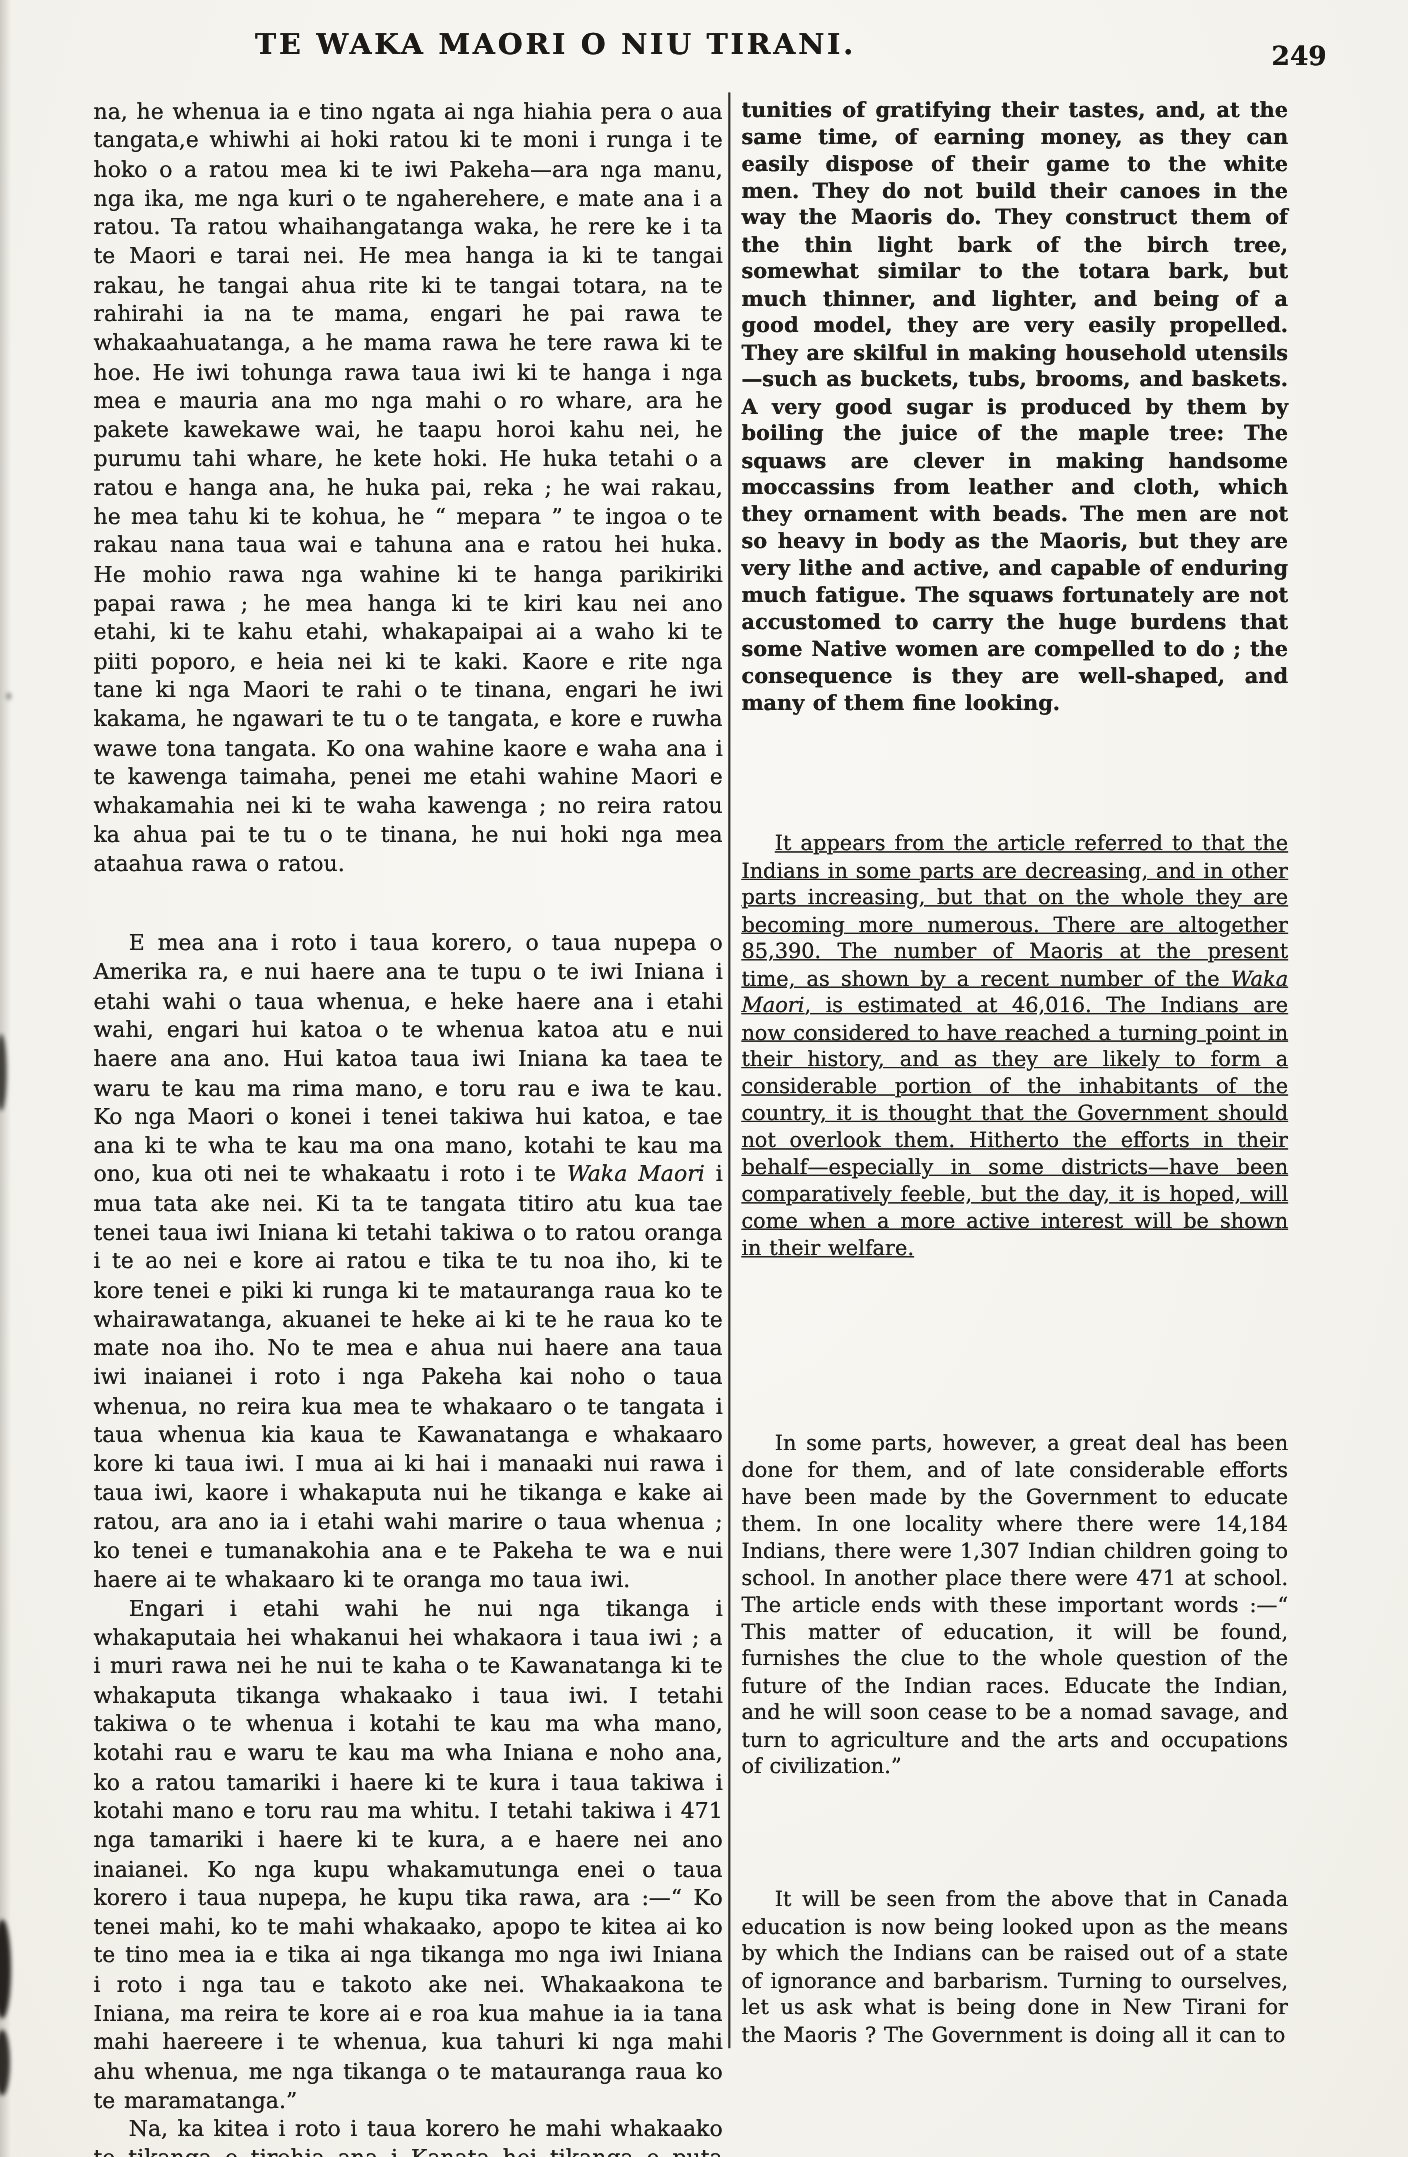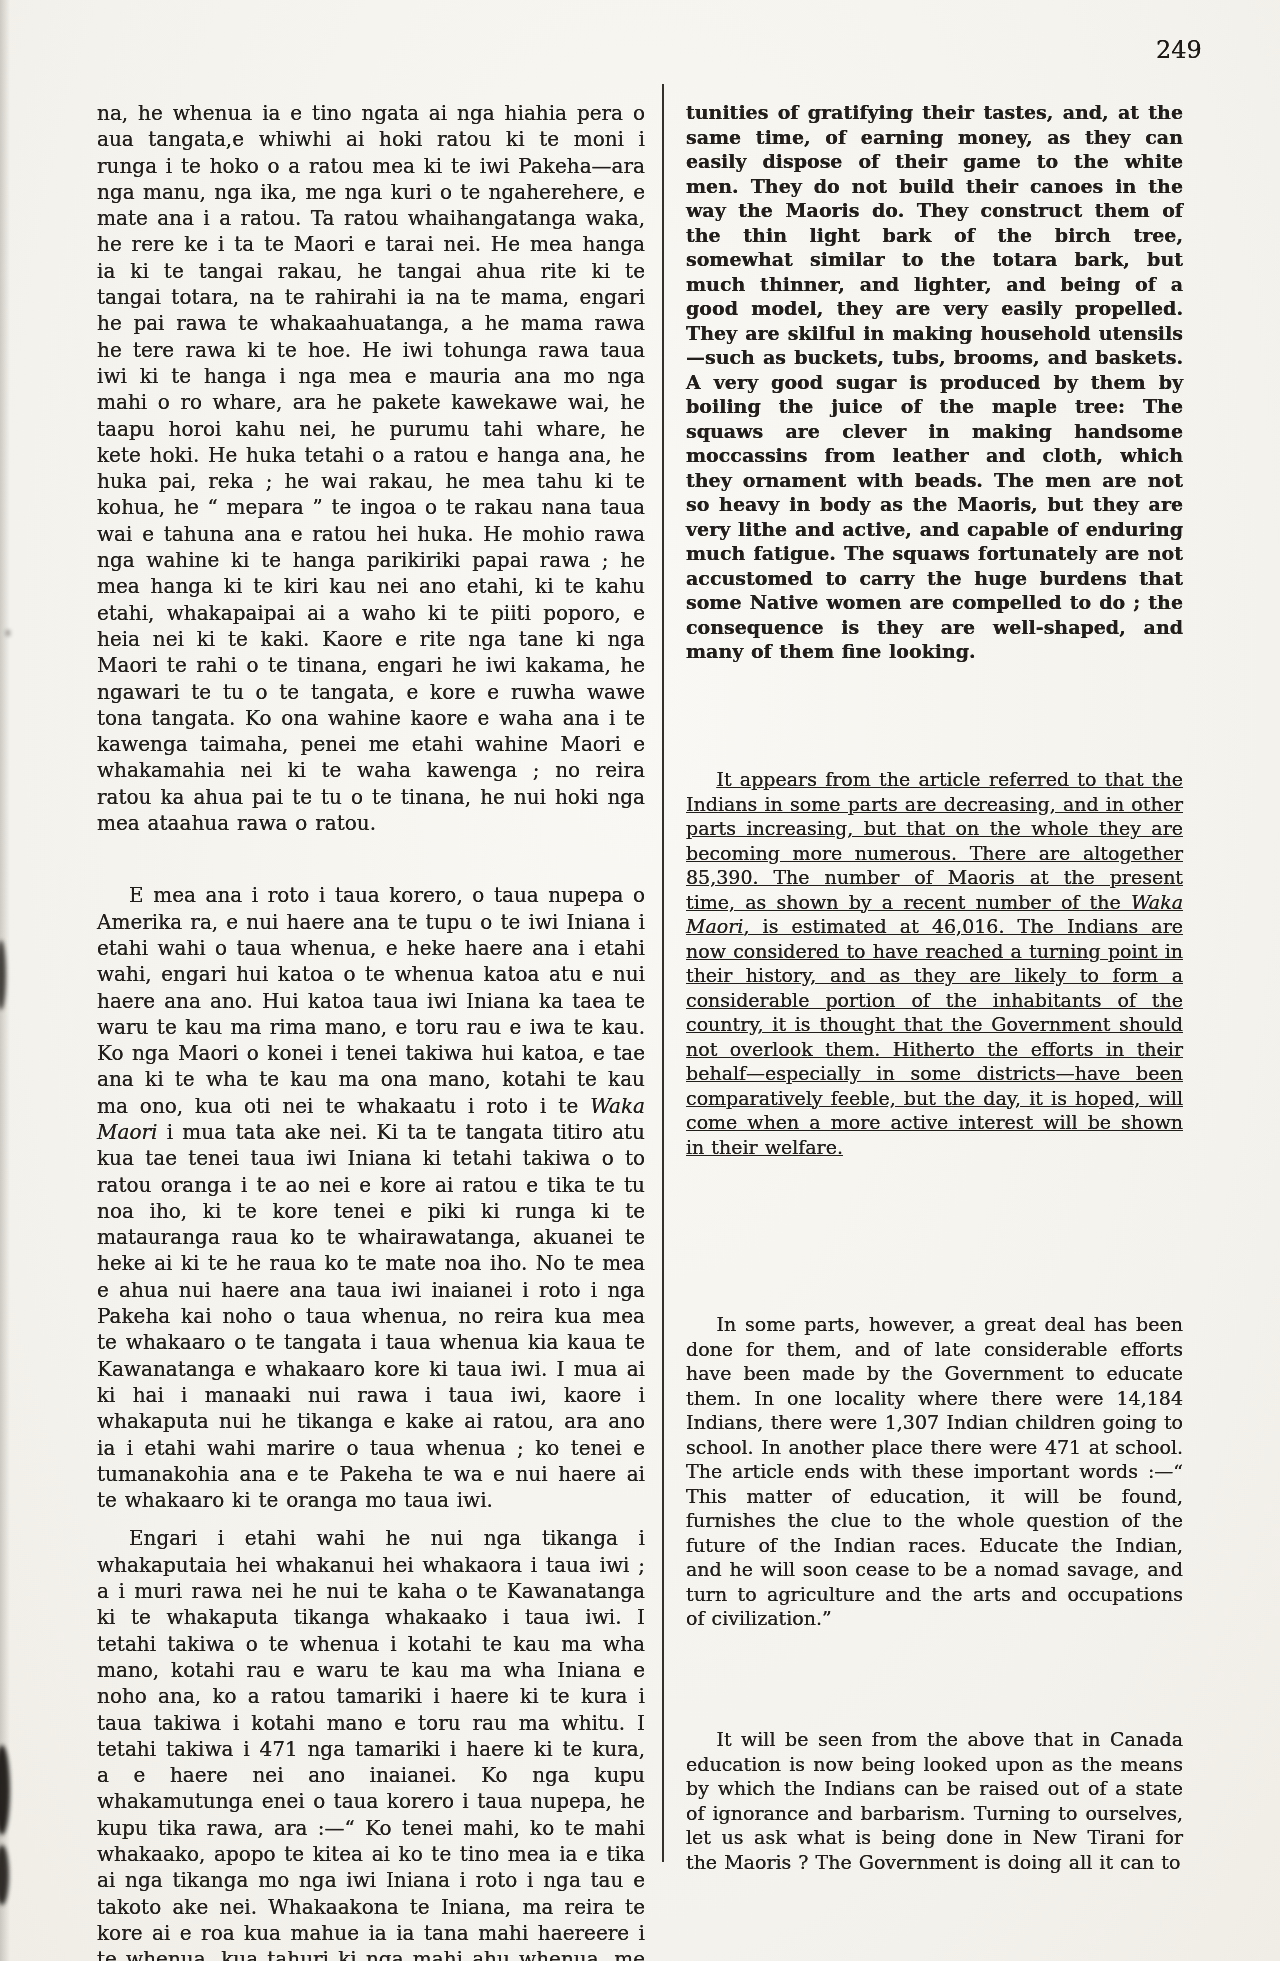--- a/index.html
+++ b/index.html
@@ -24,31 +24,31 @@
   .smudge.s4{left:6px;top:630px;width:4px;height:6px;opacity:.5;}
 
   .masthead-title{
     position:absolute;top:26px;left:505px;transform:translateX(-50%);
     font-size:26px;letter-spacing:2.5px;white-space:nowrap;
     font-weight:600;color:#1c1916;
     text-shadow:0 0 .4px #1c1916;
   }
   .page-number{
     position:absolute;top:36px;left:1156px;
-    font-size:24px;font-weight:400;color:#1c1916;
+    font-size:24px;font-weight:700;color:#1c1916;
     text-shadow:0 0 .4px #1c1916;
   }
 
   .column-divider{
     position:absolute;left:662px;top:84px;width:2px;height:1778px;
     background:#33302c;
   }
 
   .col{position:absolute;top:88px;text-align:justify;}
-  .col p{margin:12px;padding:0;text-shadow:0 0 .3px #211e1b;}
+  .col p{margin:0;padding:0;text-shadow:0 0 .3px #211e1b;}
   .col-left{left:85px;width:572px;font-size:20px;line-height:26.3px;word-spacing:1.5px;}
   .col-right{left:674px;width:497px;height:1800px;font-size:19px;line-height:24.5px;word-spacing:1px;}
   .col-right p{position:absolute;left:0;width:497px;}
   .indent{text-indent:1.6em;}
   .gap-l2{margin-top:46px !important;}
   .r-p1{top:0;font-weight:bold;}
   .r-p2{top:667px;text-decoration:underline;}
   .r-p3{top:1212px;}
   .r-p4{top:1627px;}
   i{font-style:italic;}
@@ -57,20 +57,21 @@
 <body>
 
 <div class="page">
 
   <div class="edge-shade"></div>
   <div class="smudge s1"></div>
   <div class="smudge s2"></div>
   <div class="smudge s3"></div>
   <div class="smudge s4"></div>
 
+  <div class="masthead-title">TE WAKA MAORI O NIU TIRANI.</div>
   <div class="page-number">249</div>
 
   <div class="column-divider"></div>
 
   <div class="col col-left">
     <p><span>na, he whenua ia e tino ngata ai nga hiahia pera o aua tangata,e whiwhi ai hoki ratou ki te moni i runga i te hoko o a ratou mea ki te iwi Pakeha—ara nga manu, nga ika, me nga kuri o te ngaherehere, e mate ana i a ratou.  Ta ratou whaihangatanga waka, he rere ke i ta te Maori e tarai nei.  He mea hanga ia ki te tangai rakau, he tangai ahua rite ki te tangai totara, na te rahirahi ia na te mama, engari he pai rawa te whakaahuatanga, a he mama rawa he tere rawa ki te hoe.  He iwi tohunga rawa taua iwi ki te hanga i nga mea e mauria ana mo nga mahi o ro whare, ara he pakete kawekawe wai, he taapu horoi kahu nei, he purumu tahi whare, he kete hoki.  He huka tetahi o a ratou e hanga ana, he huka pai, reka ; he wai rakau, he mea tahu ki te kohua, he “ mepara ” te ingoa o te rakau nana taua wai e tahuna ana e ratou hei huka.  He mohio rawa nga wahine ki te hanga parikiriki papai rawa ; he mea hanga ki te kiri kau nei ano etahi, ki te kahu etahi, whakapaipai ai a waho ki te piiti poporo, e heia nei ki te kaki.  Kaore e rite nga tane ki nga Maori te rahi o te tinana, engari he iwi kakama, he ngawari te tu o te tangata, e kore e ruwha wawe tona tangata.  Ko ona wahine kaore e waha ana i te kawenga taimaha, penei me etahi wahine Maori e whakamahia nei ki te waha kawenga ; no reira ratou ka ahua pai te tu o te tinana, he nui hoki nga mea ataahua rawa o ratou.</span></p>
     <p class="indent gap-l2"><span>E mea ana i roto i taua korero, o taua nupepa o Amerika ra, e nui haere ana te tupu o te iwi Iniana i etahi wahi o taua whenua, e heke haere ana i etahi wahi, engari hui katoa o te whenua katoa atu e nui haere ana ano.  Hui katoa taua iwi Iniana ka taea te waru te kau ma rima mano, e toru rau e iwa te kau.  Ko nga Maori o konei i tenei takiwa hui katoa, e tae ana ki te wha te kau ma ona mano, kotahi te kau ma ono, kua oti nei te whakaatu i roto i te </span><i>Waka Maori</i><span> i mua tata ake nei.  Ki ta te tangata titiro atu kua tae tenei taua iwi Iniana ki tetahi takiwa o to ratou oranga i te ao nei e kore ai ratou e tika te tu noa iho, ki te kore tenei e piki ki runga ki te matauranga raua ko te whairawatanga, akuanei te heke ai ki te he raua ko te mate noa iho.  No te mea e ahua nui haere ana taua iwi inaianei i roto i nga Pakeha kai noho o taua whenua, no reira kua mea te whakaaro o te tangata i taua whenua kia kaua te Kawanatanga e whakaaro kore ki taua iwi.  I mua ai ki hai i manaaki nui rawa i taua iwi, kaore i whakaputa nui he tikanga e kake ai ratou, ara ano ia i etahi wahi marire o taua whenua ; ko tenei e tumanakohia ana e te Pakeha te wa e nui haere ai te whakaaro ki te oranga mo taua iwi.</span></p>
     <p class="indent"><span>Engari i etahi wahi he nui nga tikanga i whakaputaia hei whakanui hei whakaora i taua iwi ; a i muri rawa nei he nui te kaha o te Kawanatanga ki te whakaputa tikanga whakaako i taua iwi.  I tetahi takiwa o te whenua i kotahi te kau ma wha mano, kotahi rau e waru te kau ma wha Iniana e noho ana, ko a ratou tamariki i haere ki te kura i taua takiwa i kotahi mano e toru rau ma whitu.  I tetahi takiwa i 471 nga tamariki i haere ki te kura, a e haere nei ano inaianei.  Ko nga kupu whakamutunga enei o taua korero i taua nupepa, he kupu tika rawa, ara :—“ Ko tenei mahi, ko te mahi whakaako, apopo te kitea ai ko te tino mea ia e tika ai nga tikanga mo nga iwi Iniana i roto i nga tau e takoto ake nei.  Whakaakona te Iniana, ma reira te kore ai e roa kua mahue ia ia tana mahi haereere i te whenua, kua tahuri ki nga mahi ahu whenua, me nga tikanga o te matauranga raua ko te maramatanga.”</span></p>
     <p class="indent"><span>Na, ka kitea i roto i taua korero he mahi whakaako te tikanga e tirohia ana i Kanata hei tikanga e puta ake ai te iwi Iniana i roto i te kuaretanga raua ko te pouritanga.  Tena, kia uia e tatou, he aha anake nga tikanga e mahia ana i Niu Tirani nei mo nga Maori? E mahi nui ana ra te Kawanatanga ki te whakaako i</span></p>
   </div>

